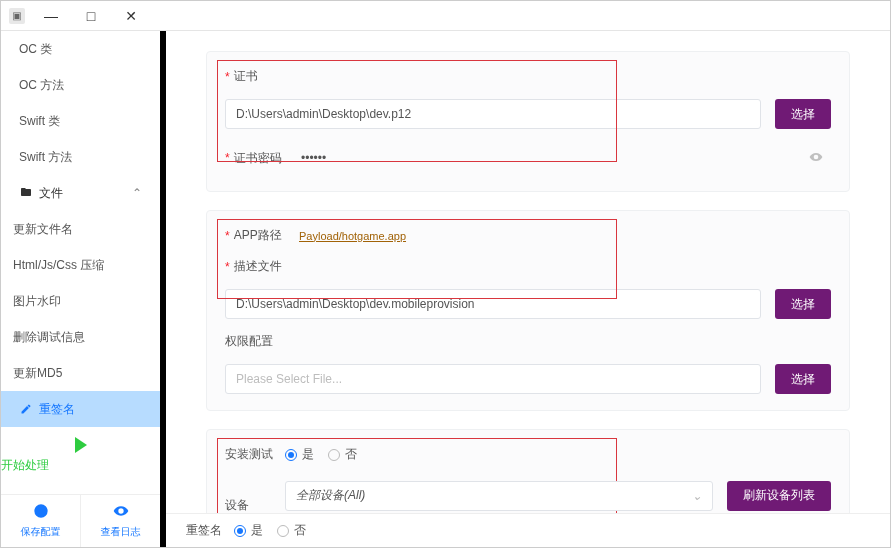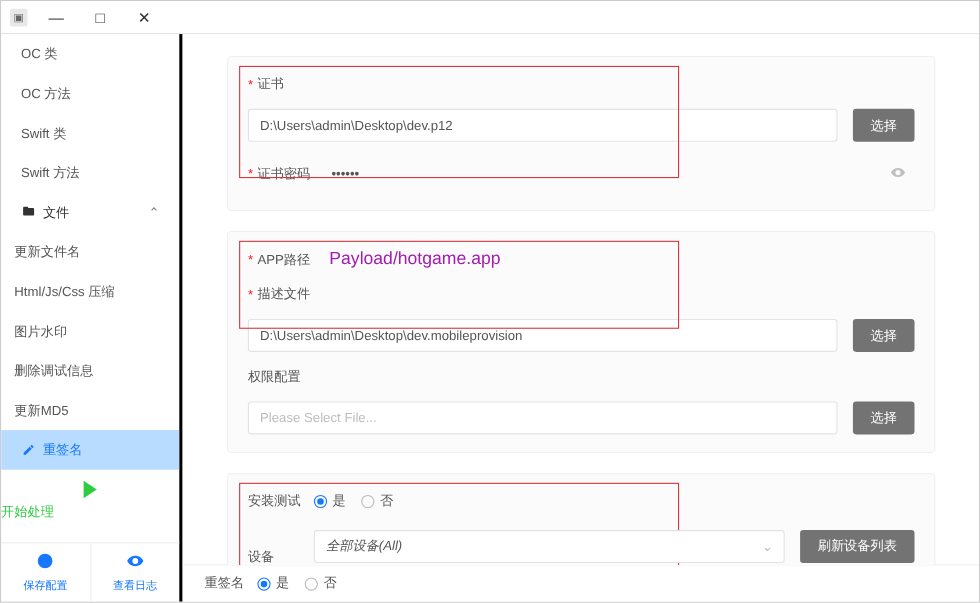--- a/index.html
+++ b/index.html
@@ -36,21 +36,21 @@
   display: inline-flex; align-items: center; justify-content: center;
   font-size: 14px; color: #333;
   cursor: pointer;
 }
 .layout {
   display: flex;
   height: calc(100% - 30px);
 }
 .sidebar {
   width: 165px;
-  border-right: 3px solid #000000;
+  border-right: 6px solid #000000;
   display: flex;
   flex-direction: column;
 }
 .side-scroll { flex: 1; overflow-y: auto; }
 .side-item {
   height: 36px;
   display: flex;
   align-items: center;
   padding: 0 18px;
   color: #555;
@@ -138,30 +138,30 @@
   border-radius: 3px;
   background: #fff;
   padding: 0 10px;
   font-size: 12px;
   color: #555;
   outline: none;
 }
 .input::placeholder { color: #bdbdbd; }
 .sel-btn {
   margin-left: 14px;
-  background: #737373;
+  background: #701a75;
   color: #fff;
   border: none;
   border-radius: 3px;
   height: 30px;
   padding: 0 16px;
   font-size: 12px;
   cursor: pointer;
 }
-.inline-val { font-size: 16px; color: #a21caf; padding-left: 2px;}
+.inline-val { font-size: 11px; color: #a16207; padding-left: 2px; text-decoration: underline;}
 .eye {
   position: absolute;
   right: 26px;
   color: #c0c0c0;
   font-size: 14px;
   cursor: pointer;
 }
 .radiogrp { display: flex; align-items: center; gap: 14px; }
 .radio {
   display: inline-flex; align-items: center; gap: 5px; cursor: pointer;

